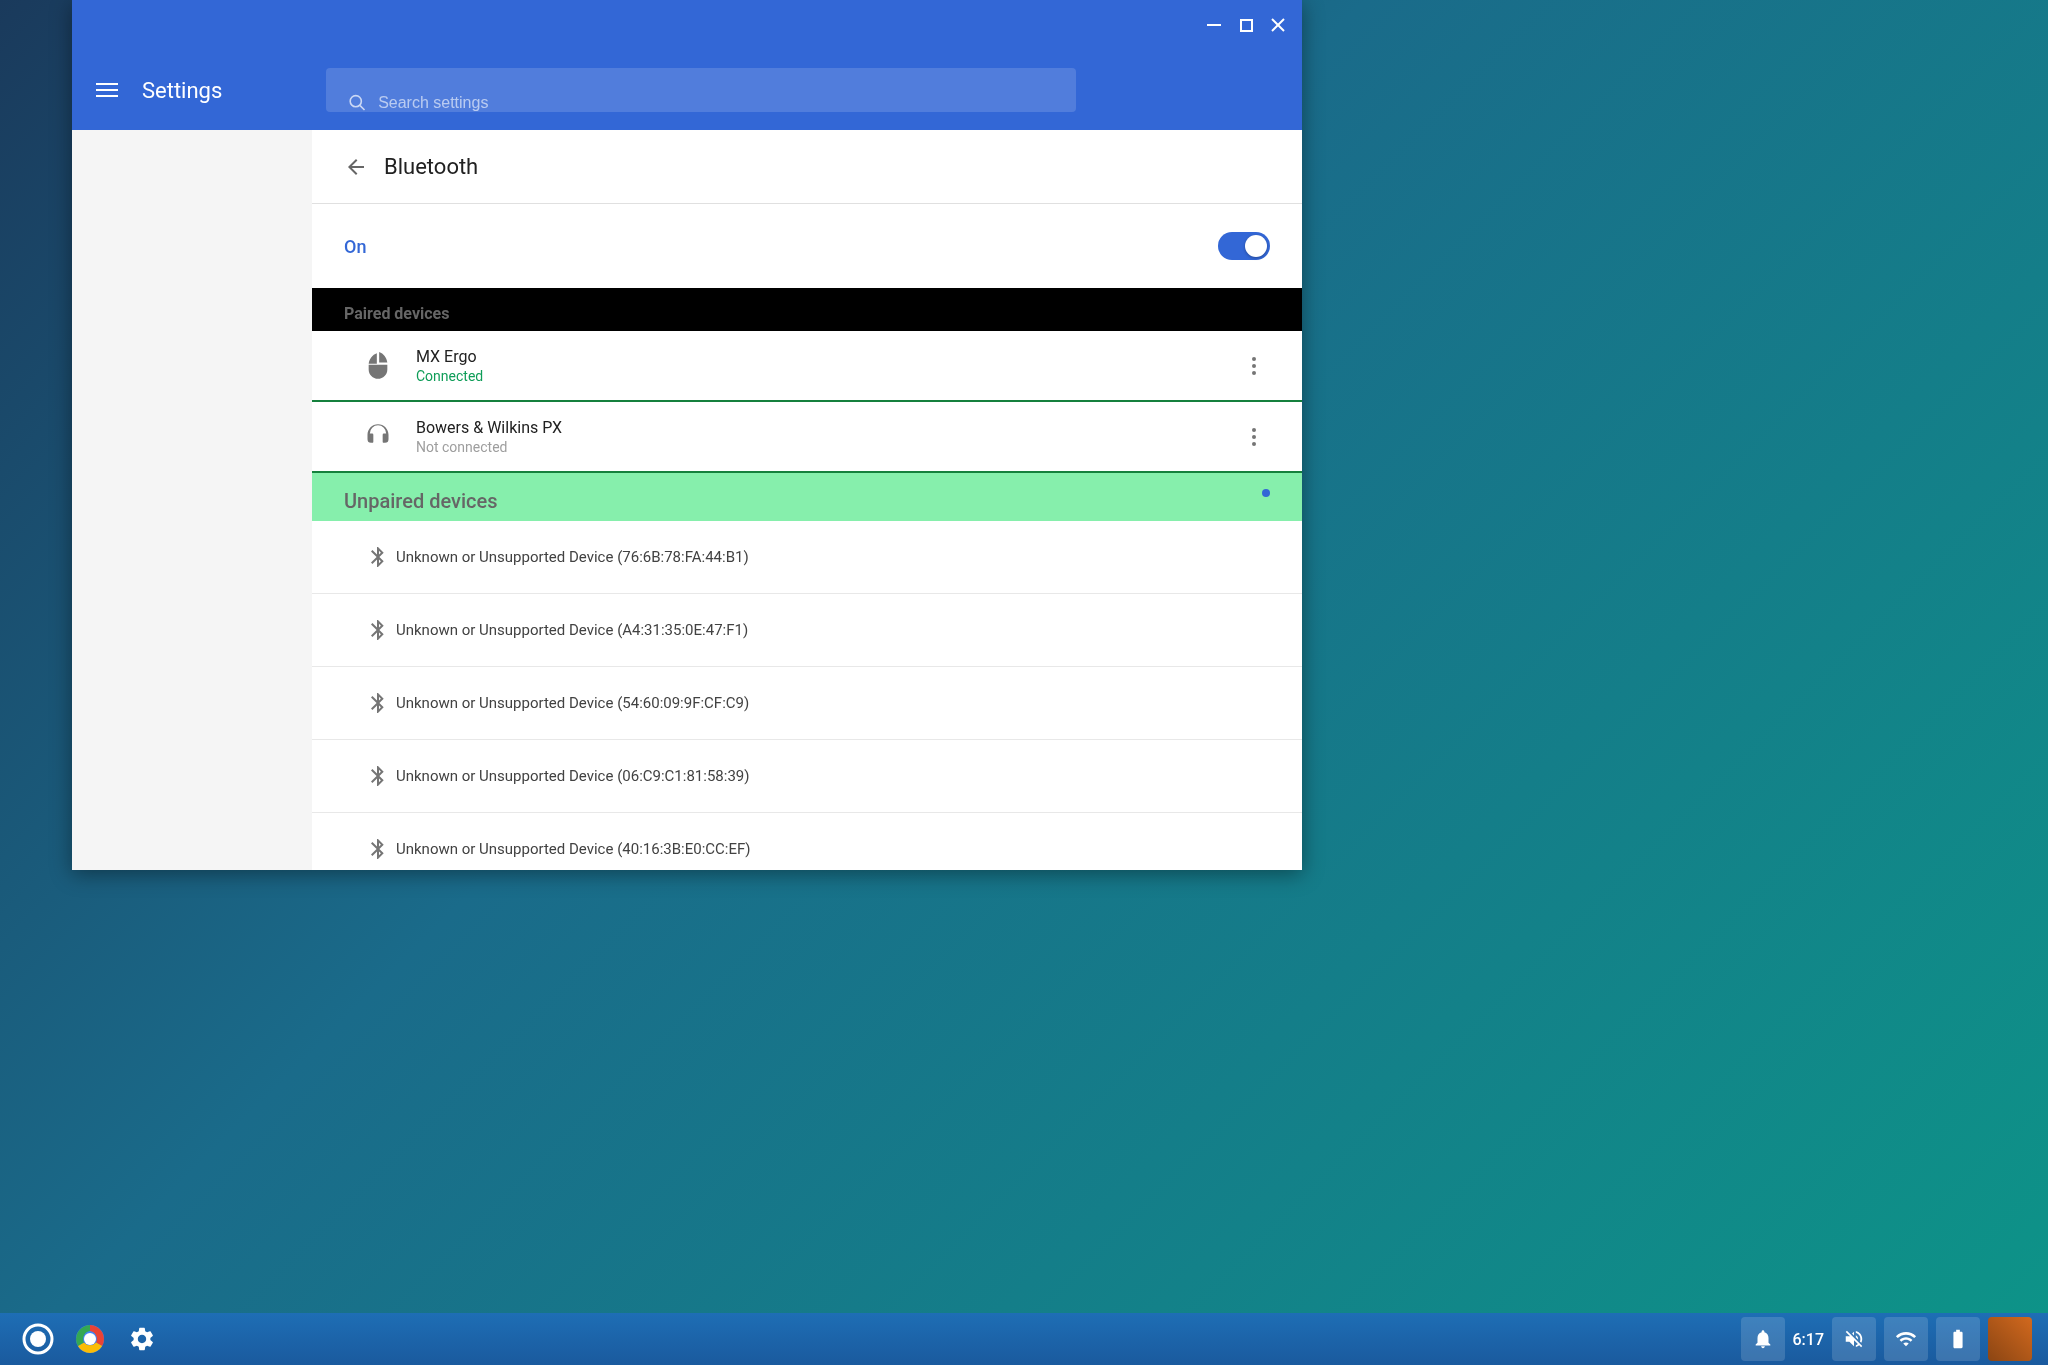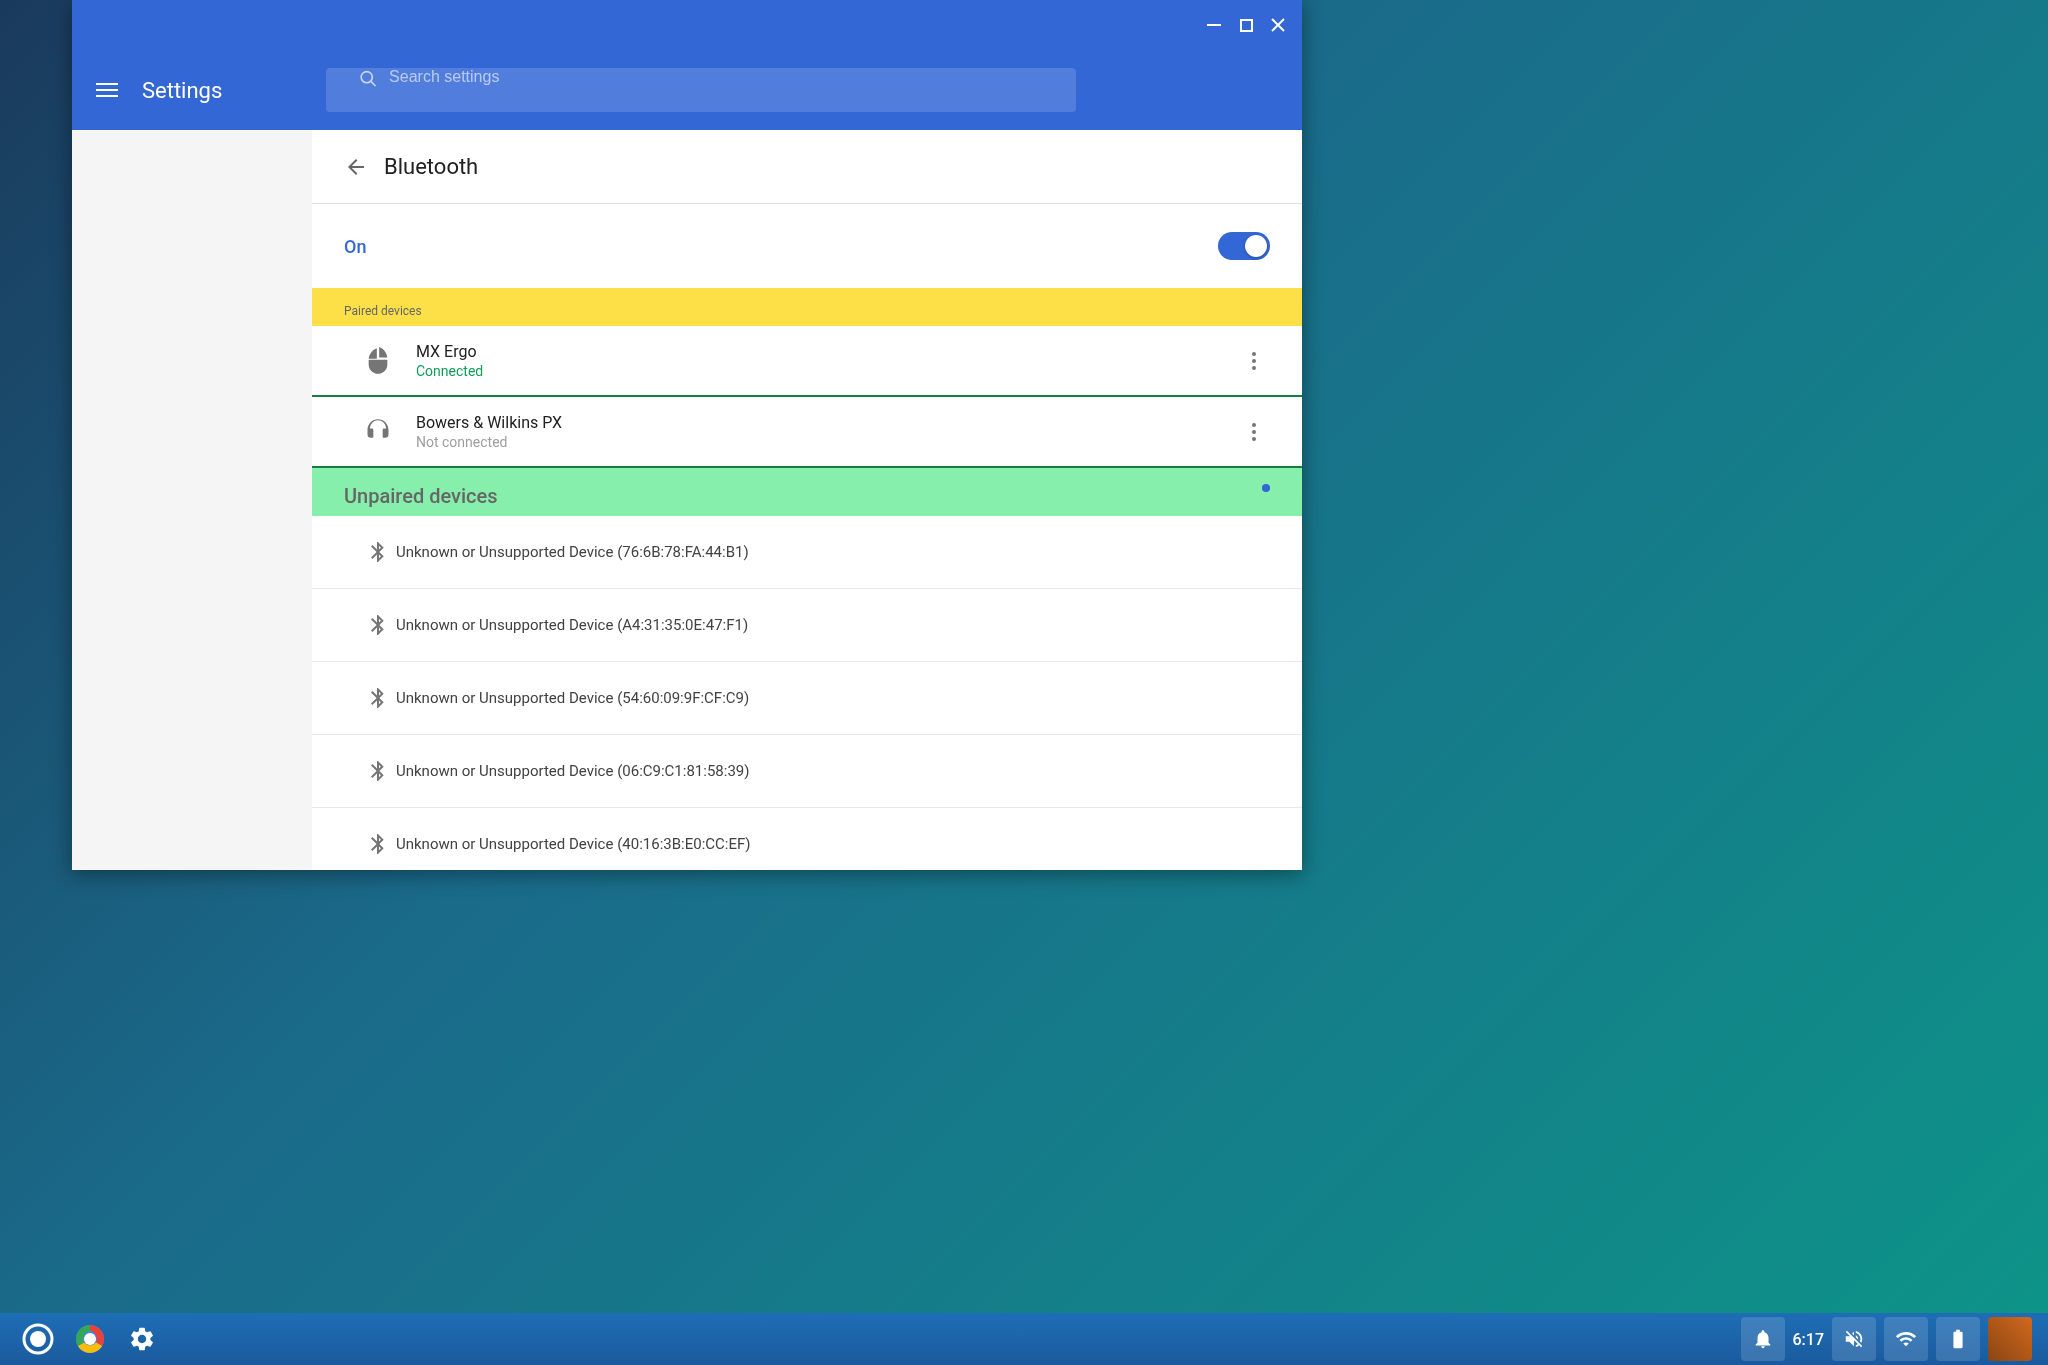--- a/index.html
+++ b/index.html
@@ -84,22 +84,22 @@
       min-width: 160px;
     }
 
     .search-bar {
       flex: 1;
       max-width: 750px;
       height: 44px;
       background: rgba(255,255,255,0.15);
       border-radius: 4px;
       display: flex;
-      align-items: flex-start;
-      padding: 0 32px;
+      align-items: flex-end;
+      padding: 0 21px;
       gap: 12px;
     }
 
     .search-input {
       background: transparent;
       border: none;
       outline: none;
       color: rgba(255,255,255,0.8);
       font-size: 16px;
       width: 100%;
@@ -180,24 +180,24 @@
       width: 22px;
       height: 22px;
       background: #fff;
       border-radius: 50%;
       box-shadow: 0 1px 3px rgba(0,0,0,0.3);
     }
 
     
     .section-header {
       padding: 16px 32px 8px;
-      font-size: 12px;
+      font-size: 16px;
       color: #666;
-      font-weight: 400;
-      background: #fde047;
+      font-weight: 700;
+      background: #000000;
     }
 
     
     .device-list {
       background: #fff;
     }
 
     .device-item {
       display: flex;
       align-items: center;

